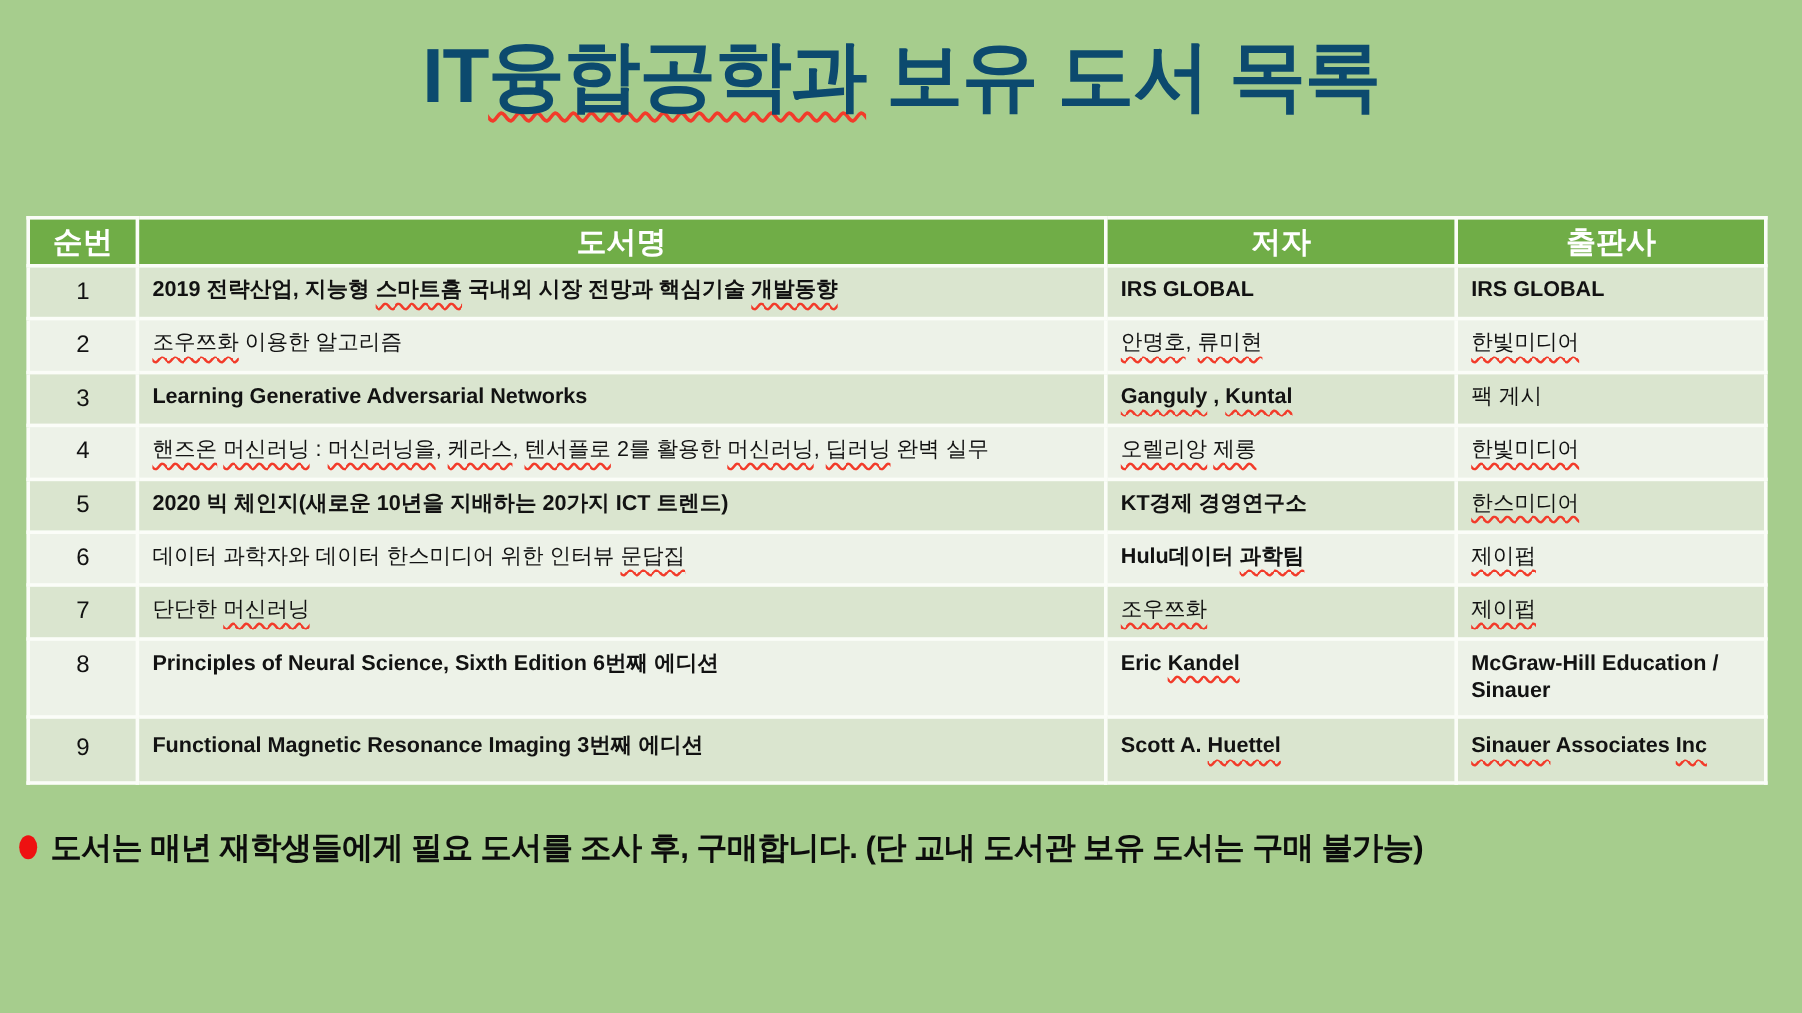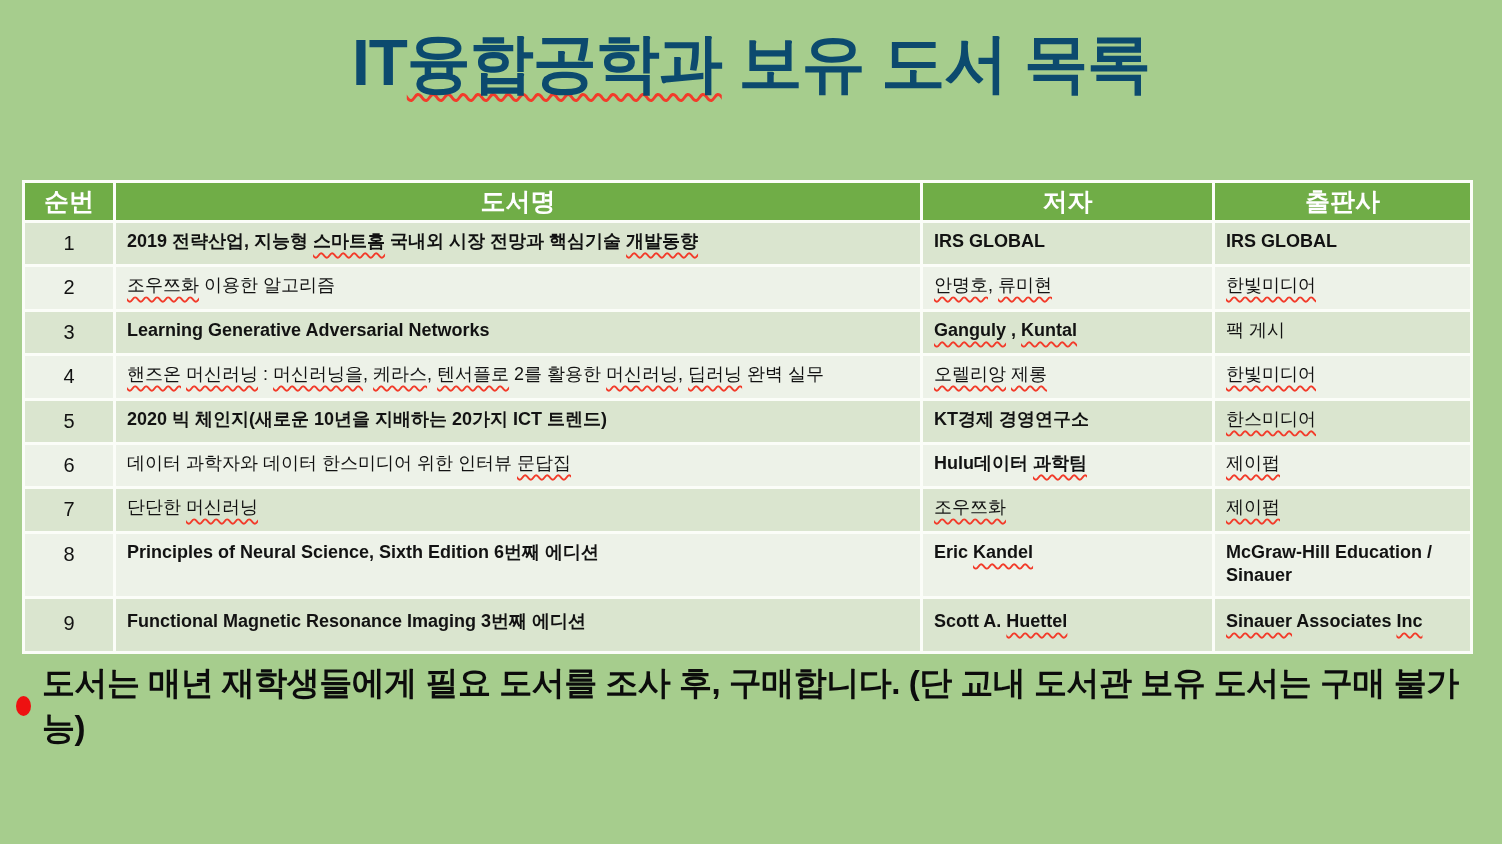--- a/index.html
+++ b/index.html
@@ -67,21 +67,21 @@
     text-decoration-thickness:1.5px;
     text-underline-offset:5px;
     text-decoration-skip-ink:none;
   }
   
   .notes{
     position:absolute;left:16px;top:688px;width:1480px;
   }
   .note-line{
     display:flex;align-items:center;gap:11px;
-    font-size:33px;font-weight:900;letter-spacing:-0.5px;
+    font-size:26px;font-weight:900;letter-spacing:-0.5px;
     height:36px;color:#0c0c0c;
   }
   .note-dot{
     flex:0 0 auto;width:15px;height:20px;border-radius:50%;
     background:var(--bullet);
   }
   .note-line .wavy{
     text-decoration-line:underline;
     text-decoration-style:wavy;
     text-decoration-color:var(--squiggle);

